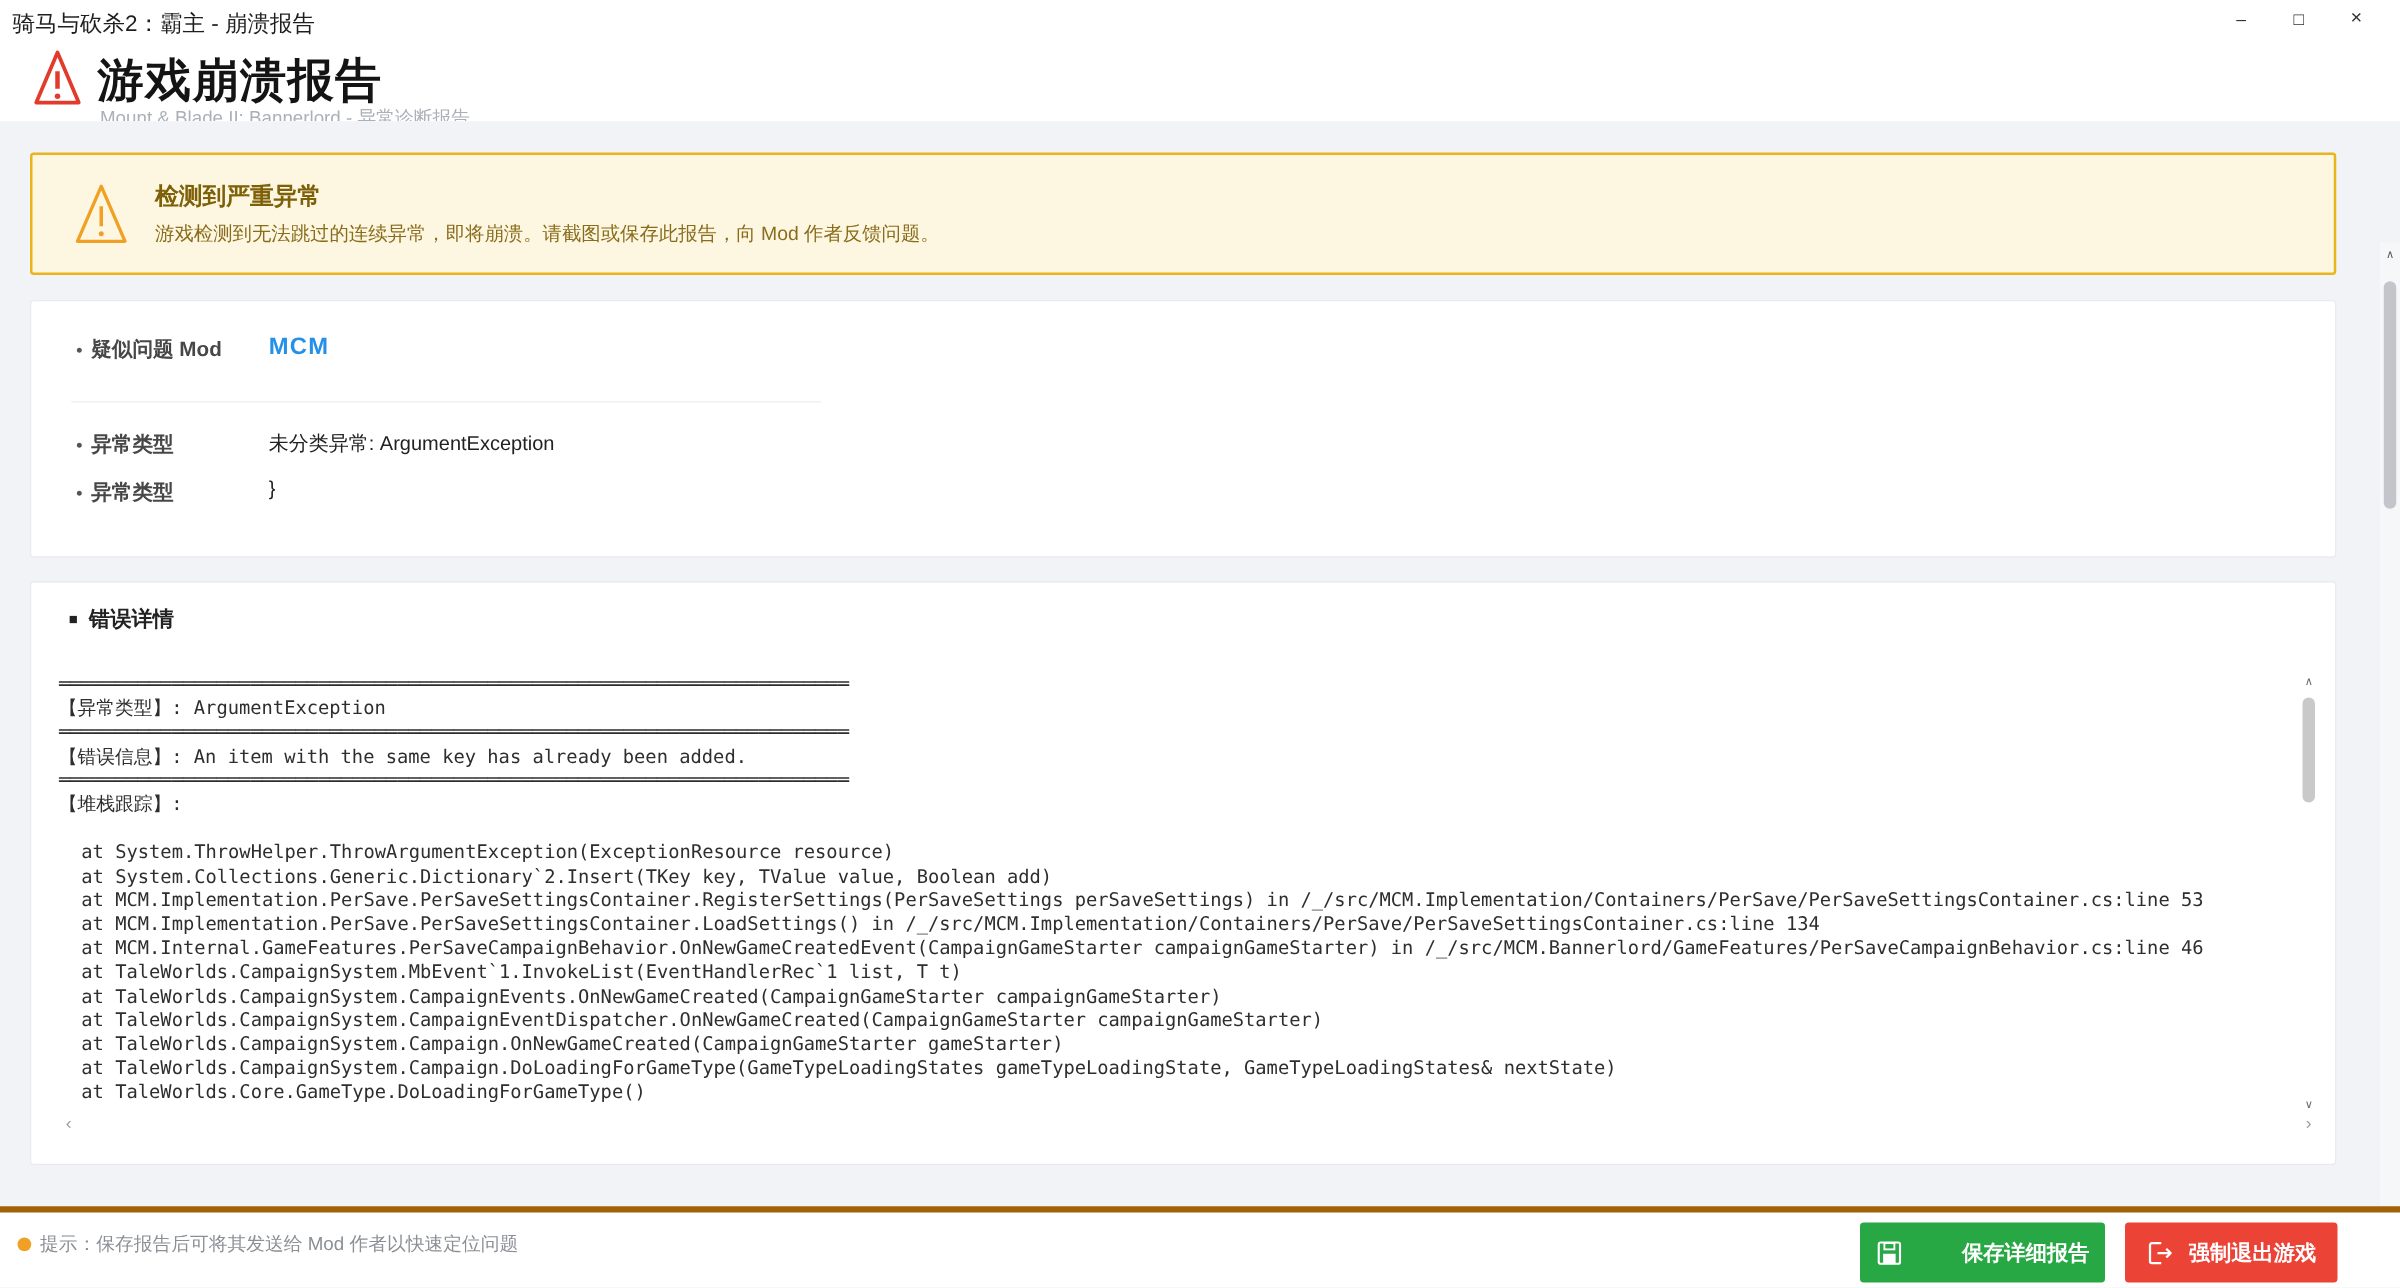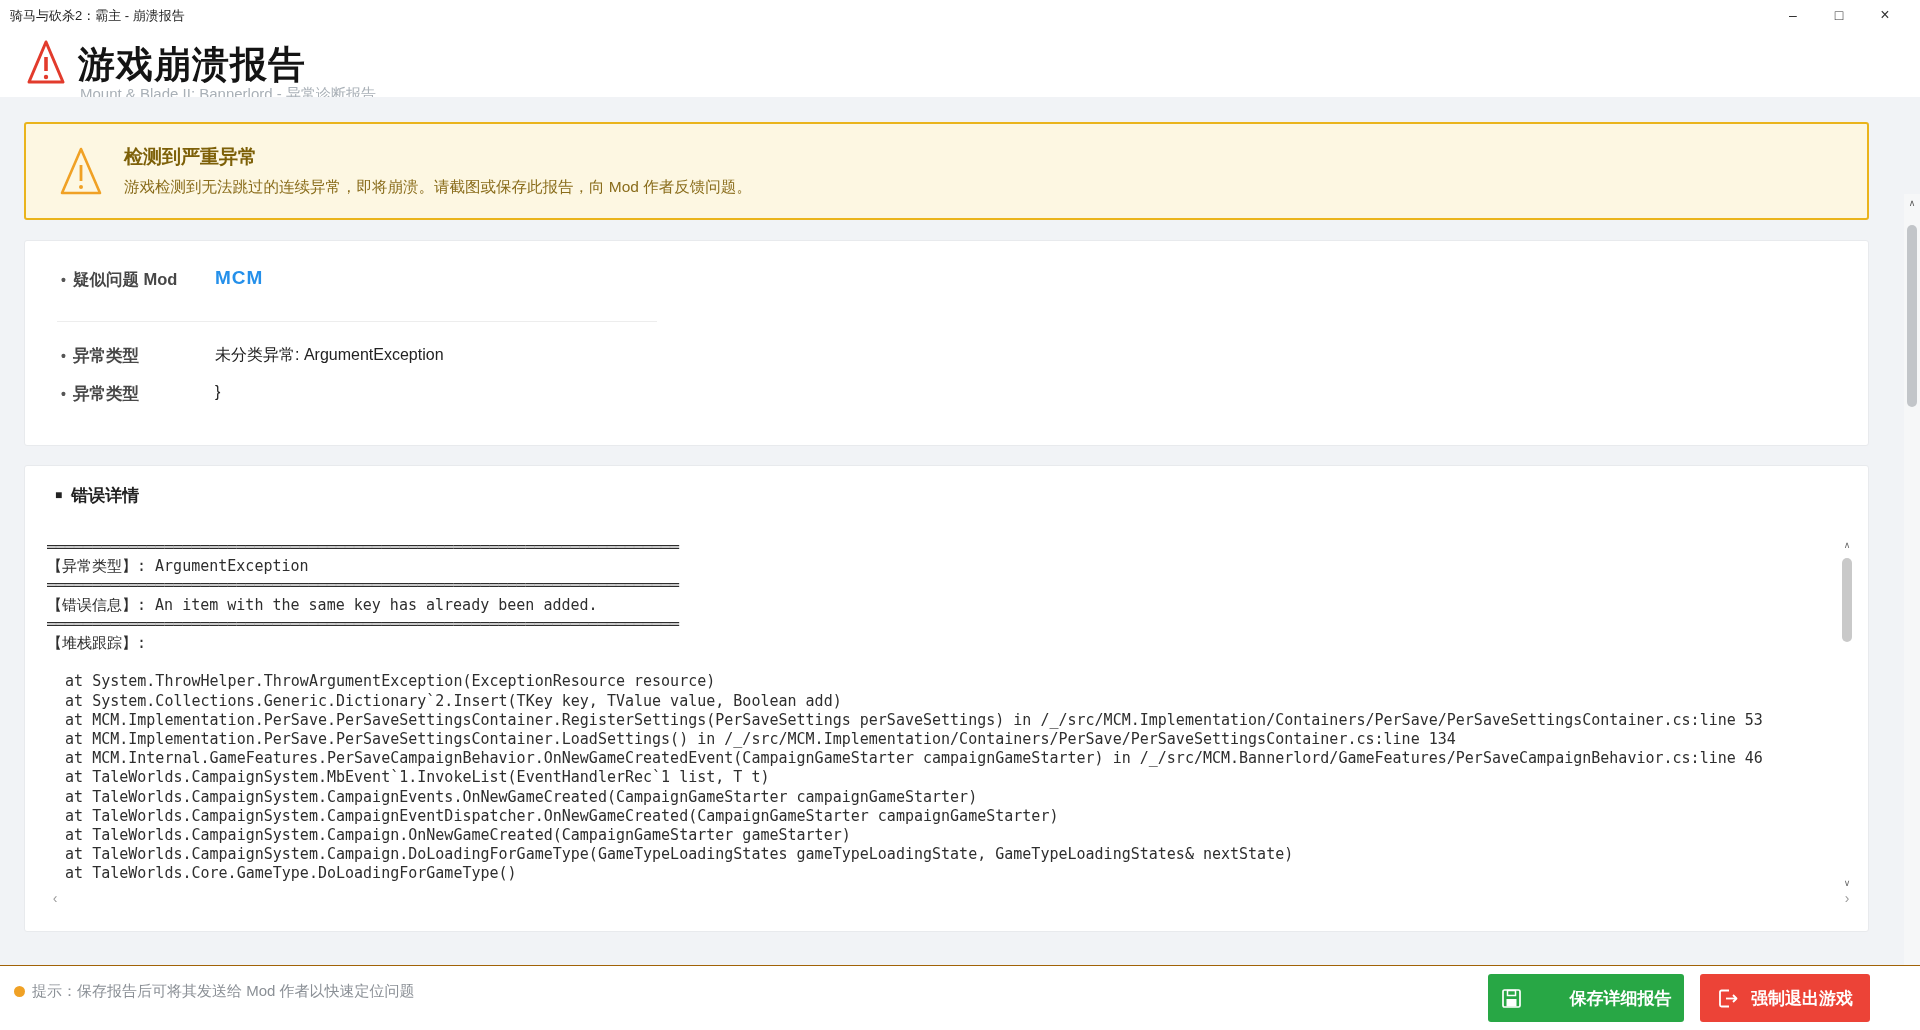--- a/index.html
+++ b/index.html
@@ -5,21 +5,21 @@
   * { box-sizing: border-box; }
   html,body { margin:0; padding:0; }
   body {
     width:1920px; height:1030px; position:relative; overflow:hidden;
     background:#ffffff;
     font-family:"Liberation Sans","DejaVu Sans",sans-serif;
     color:#222;
   }
   
   .titlebar { position:absolute; left:0; top:0; width:1920px; height:30px; background:#fff; }
-  .titlebar-title { position:absolute; left:10px; top:7px; font-size:13px; color:#1e1e1e; }
+  .titlebar-title { position:absolute; left:10px; top:7px; font-size:18px; color:#1e1e1e; }
   .win-controls { position:absolute; right:12px; top:0; height:30px; display:flex; }
   .win-btn { width:46px; height:30px; display:flex; align-items:center; justify-content:center;
              font-size:14px; color:#333; cursor:default; }
   
   .header { position:absolute; left:0; top:30px; width:1920px; height:67px; background:#fff; overflow:hidden; }
   .header-icon { position:absolute; left:26px; top:8px; }
   .header-title { position:absolute; left:78px; top:10px; font-size:37px; font-weight:bold; color:#141414; letter-spacing:1px; }
   .header-subtitle { position:absolute; left:80px; top:55px; font-size:15px; color:#a9b0b7; }
   
   .content { position:absolute; left:0; top:97px; width:1920px; height:1012px; background:var(--page-bg); }
@@ -54,21 +54,21 @@
   .code-hscroll .arrow { position:absolute; top:0; width:16px; height:18px; text-align:center;
                          font-size:14px; color:#9a9a9a; line-height:16px; }
   
   .win-scroll { position:absolute; left:1904px; top:97px; width:16px; height:868px; background:#f6f7f8; }
   .win-scroll .arrow { position:absolute; left:0; width:16px; height:14px; text-align:center;
                        font-size:9px; color:#555; line-height:14px; }
   .win-scroll .thumb { position:absolute; left:3px; top:31px; width:10px; height:182px;
                        background:#c2c5c9; border-radius:5px; }
   
   .footer { position:absolute; left:0; top:965px; width:1920px; height:65px; background:#fff;
-            border-top:1px solid #a16207; }
+            border-top:5px solid #a16207; }
   .hint-dot { position:absolute; left:14px; top:20px; width:11px; height:11px; border-radius:50%;
               background:var(--warning-orange); }
   .hint-text { position:absolute; left:32px; top:16px; font-size:15px; color:#8b9096; }
   .btn { position:absolute; top:8px; height:48px; display:flex; align-items:center; justify-content:center;
          gap:12px; color:#fff; font-size:17px; font-weight:bold; border-radius:3px; border:none; cursor:pointer;
          font-family:"Liberation Sans","DejaVu Sans",sans-serif; }
   .btn-save { left:1488px; width:196px; background:var(--save-green);gap:48px; }
   .btn-quit { left:1700px; width:170px; background:var(--quit-red); }
   svg { display:block; }
 </style>

